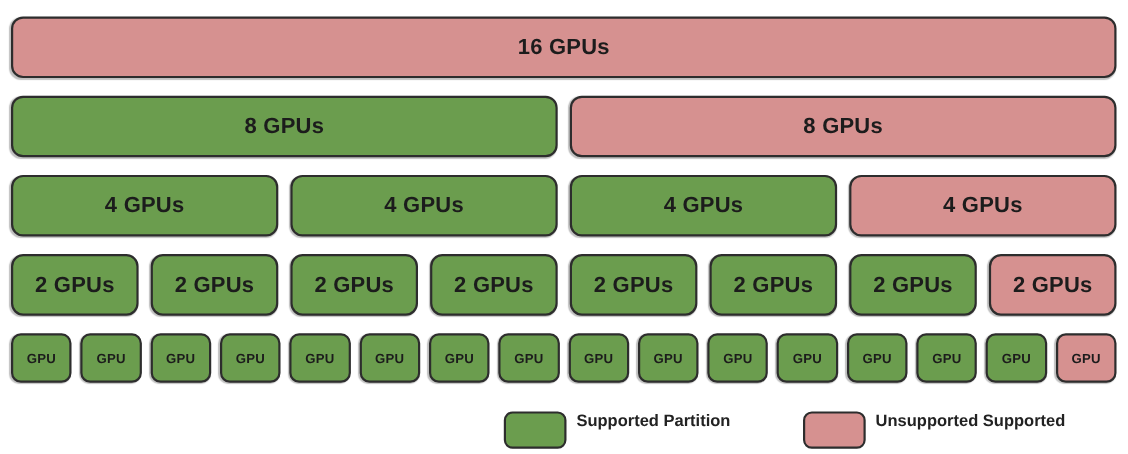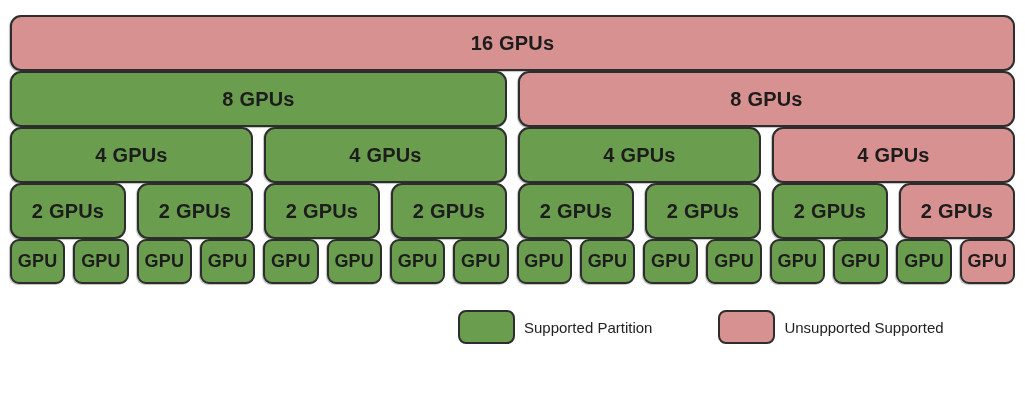--- a/index.html
+++ b/index.html
@@ -21,56 +21,57 @@
     height: 413px;
     background: #ffffff;
     padding: 15px 10px 0 10px;
     overflow: hidden;
   }
   .prow {
     display: grid;
     grid-template-columns: repeat(16, 1fr);
     column-gap: 11px;
     height: 56px;
-    margin-bottom: 0;
+    margin-bottom: 16px;
   }
   .prow-small {
     height: 45px;
     column-gap: 8px;
   }
   .block {
     border: 2.5px solid var(--border);
     border-radius: 11px;
     display: flex;
     align-items: center;
     justify-content: center;
     font-weight: bold;
     font-size: 20px;
     letter-spacing: 0.2px;
     color: var(--text);
     box-shadow: -1px 1px 1px rgba(0,0,0,0.25);
   }
   .prow-small .block {
-    font-size: 18px;
+    font-size: 12px;
     border-radius: 9px;
     border-width: 2px;
   }
   .block.supported { background: var(--supported); }
   .block.unsupported { background: var(--unsupported); }
   .legend {
     display: flex;
     align-items: center;
     margin-left: 448px;
     margin-top: 26px;
     gap: 66px;
   }
   .legend-item {
     display: flex;
-    align-items: center;
+    align-items: flex-start;
     gap: 9px;
+    font-weight: bold;
   }
   .swatch {
     width: 57px;
     height: 34px;
     border: 2.5px solid var(--border);
     border-radius: 8px;
     display: inline-block;
     flex: 0 0 auto;
   }
   .swatch.supported { background: var(--supported); }

